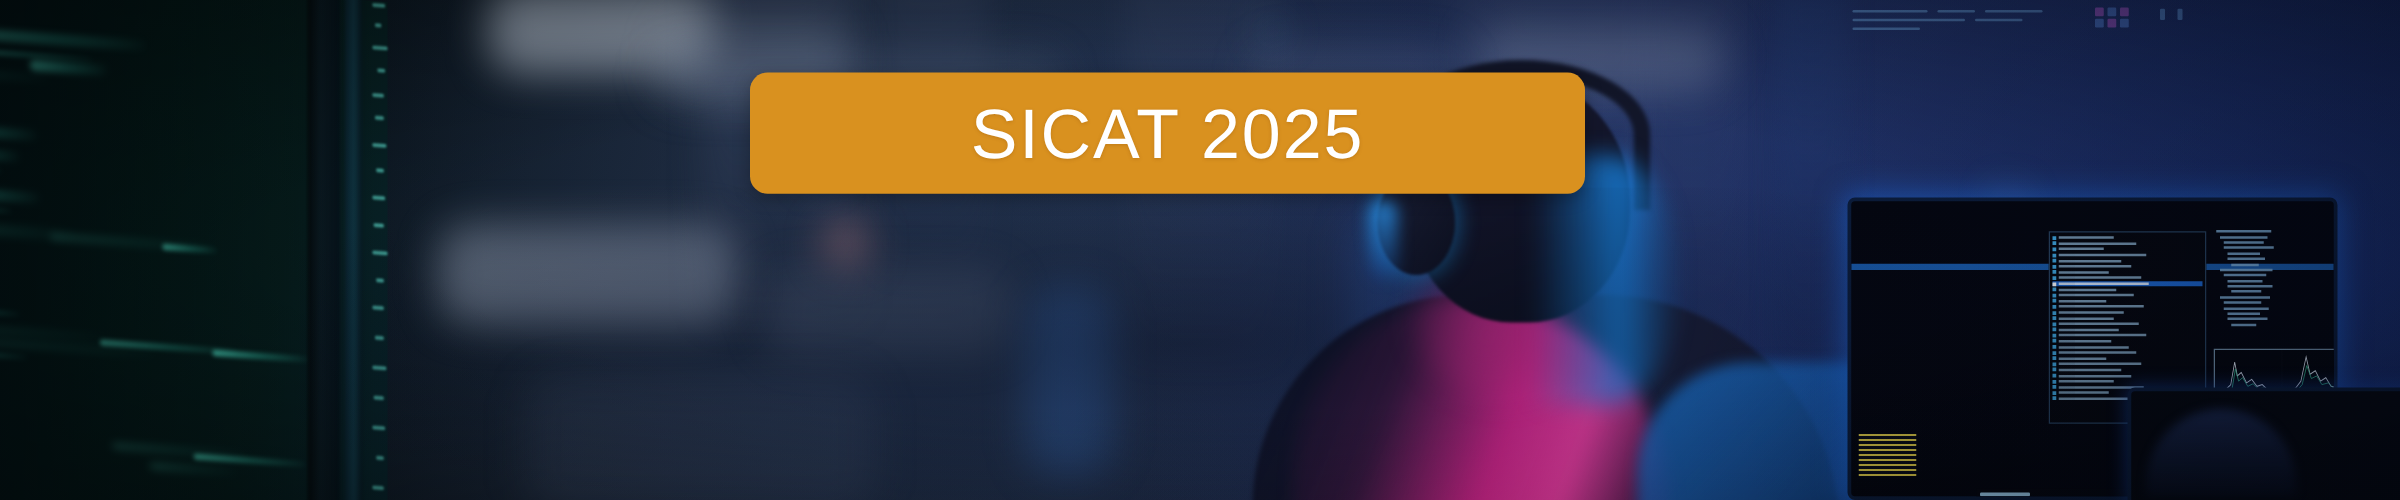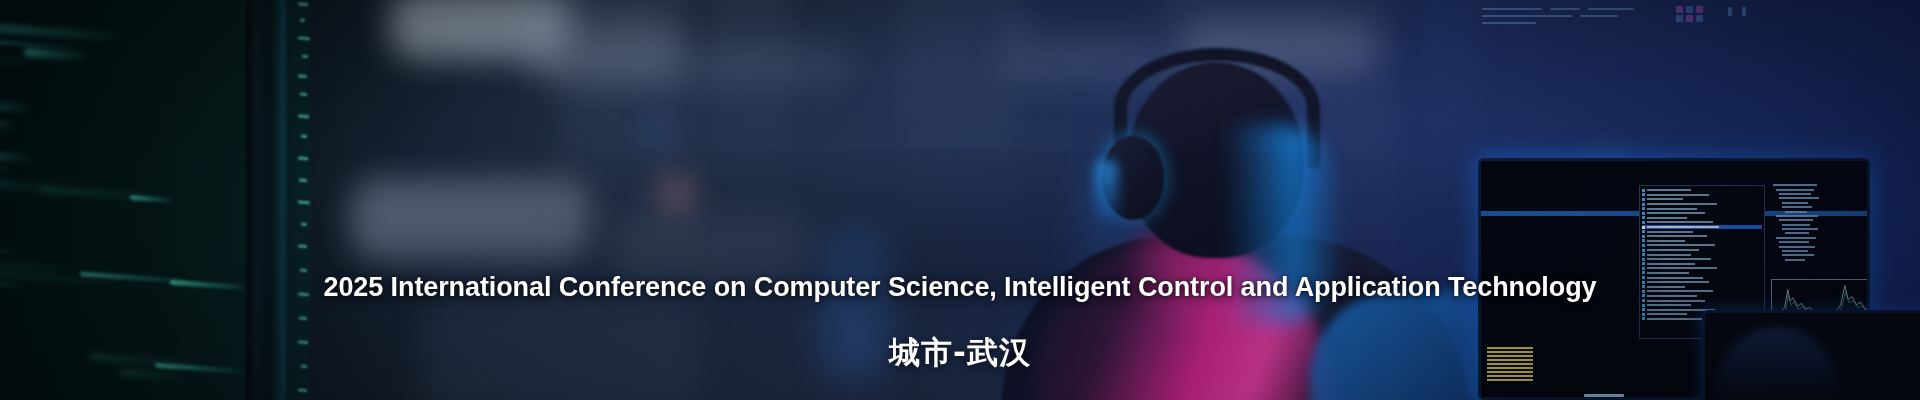--- a/index.html
+++ b/index.html
@@ -596,20 +596,21 @@
 
   <div class="monitor mon-right">
     <div style="position:absolute;left:12px;top:14px;width:120px;height:70px;border-radius:60px 60px 0 0;background:linear-gradient(180deg,rgba(28,44,86,0.85),rgba(10,18,40,0.5));filter:blur(4px);"></div>
   </div>
 
   <div class="bg-layer grade"></div>
   <div class="darken-text"></div>
 
   <div class="content">
 
-
-
-    <div class="subtitle-en">2025 International Conference on Computer Science, Intelligent Control and Application Technology</div>
-
-    <div class="city-cn">城市-武汉</div>
+    <div class="badge">
+      <span class="badge-text">SICAT 2025</span>
+    </div>
+
+
+
 
   </div>
 </div>
 
 </body></html>

